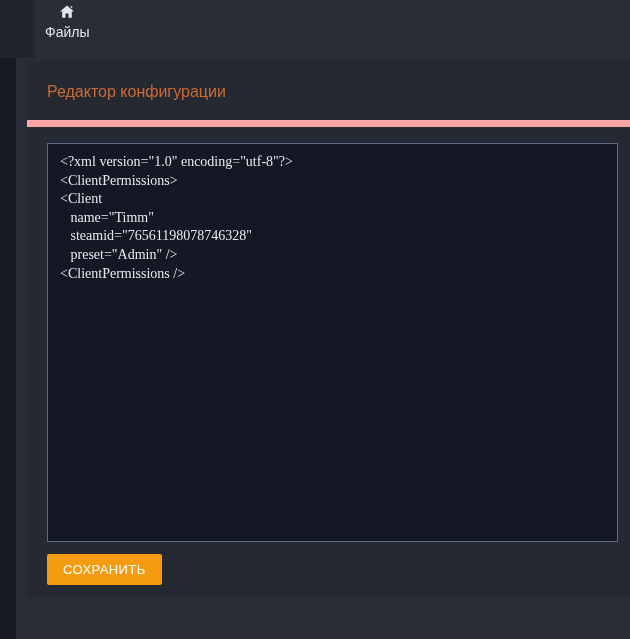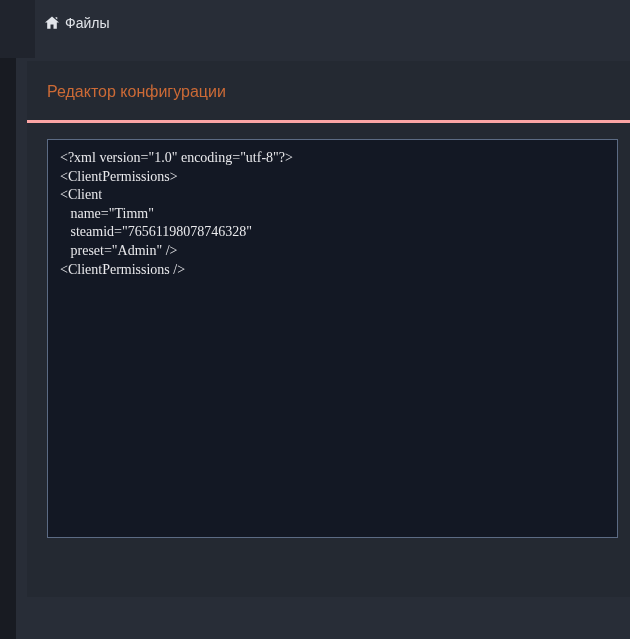--- a/index.html
+++ b/index.html
@@ -23,31 +23,32 @@
   }
   .topbar {
     position: absolute; left: 35px; top: 0; right: 0; height: 45px;
     display: flex; align-items: center;
     padding-left: 10px;
   }
   .breadcrumb {
     display: flex; align-items: center; gap: 6px;
     color: #e2e5ea; font-size: 14px;
     cursor: pointer;
+    flex-direction: column;
   }
   .breadcrumb svg { display: block; }
   .card {
     position: absolute;
     left: 27px; right: 0; top: 61px; height: 536px;
     background: #242932;
     overflow: hidden;
   }
   .card-header {
     padding: 20px 20px 18px 20px;
-    border-bottom: 3px solid #fca5a5;
+    border-bottom: 7px solid #fca5a5;
   }
   .card-title {
     color: #cc6a36;
     font-size: 16px;
     font-weight: 400;
     line-height: 21px;
   }
   .card-body {
     padding: 16px 0 0 20px;
   }
@@ -104,14 +105,15 @@
     <span>Файлы</span>
   </div>
 </div>
 
 <div class="card">
   <div class="card-header">
     <div class="card-title">Редактор конфигурации</div>
   </div>
   <div class="card-body">
     <div class="editor" role="textbox" aria-multiline="true" spellcheck="true"><div class="line"><span>&lt;?xml version="1.0" encoding="utf-8"?&gt;</span></div><div class="line"><span>&lt;</span><span class="miss">ClientPermissions</span><span>&gt;</span></div><div class="line"><span>&lt;Client</span></div><div class="line"><span>   name="</span><span class="miss">Timm</span><span>"</span></div><div class="line"><span>   </span><span class="miss">steamid</span><span>="76561198078746328"</span></div><div class="line"><span>   preset="Admin" /&gt;</span></div><div class="line"><span>&lt;</span><span class="miss">ClientPermissions</span><span> /&gt;</span></div></div>
+    <button class="save-btn" type="button">СОХРАНИТЬ</button>
   </div>
 </div>
 
 </body></html>

